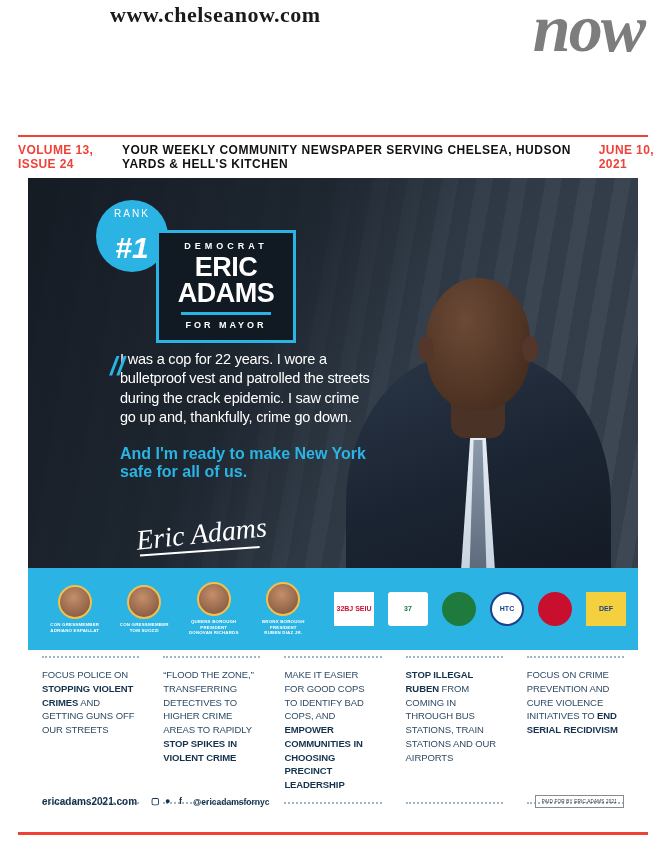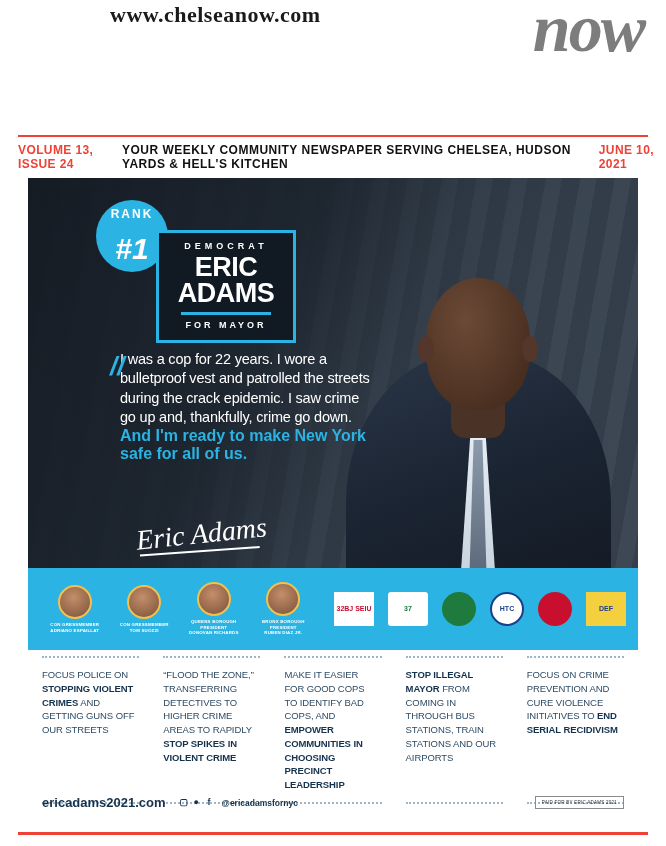--- a/index.html
+++ b/index.html
@@ -164,22 +164,22 @@
     border-radius: 50%;
     background: #2bb3e3;
     color: #fff;
     display: flex;
     flex-direction: column;
     align-items: center;
     justify-content: center;
     line-height: 1;
   }
   .rank-label {
-    font-size: 12px;
-    font-weight: bold;
+    font-size: 10px;
+    font-weight: normal;
     letter-spacing: 2px;
     margin-bottom: 14px;
   }
   .rank-num {
     font-size: 30px;
     font-weight: bold;
     font-style: italic;
   }
 
   .logo-box {
@@ -237,21 +237,21 @@
   }
   .quote-text {
     font-size: 14.5px;
     line-height: 1.33;
     letter-spacing: -0.2px;
   }
   .quote-highlight {
     color: #2bb3e3;
     font-weight: bold;
     display: block;
-    margin-top: 0;
+    margin-top: 18px;
   }
   .signature {
     position: absolute;
     top: 340px;
     left: 108px;
     font-family: "Liberation Serif", serif;
     font-style: italic;
     font-size: 28px;
     color: #ffffff;
     transform: rotate(-6deg);
@@ -372,21 +372,21 @@
     display: flex;
     align-items: center;
     justify-content: space-between;
   }
   .footer-left {
     display: flex;
     align-items: center;
     gap: 14px;
   }
   .footer-site {
-    font-size: 13px;
+    font-size: 10px;
     font-weight: bold;
     color: #15324d;
   }
   .footer-social {
     display: flex;
     align-items: center;
     gap: 5px;
     font-size: 8.5px;
     color: #15324d;
     font-weight: bold;
@@ -503,21 +503,21 @@
   <div class="point">
     <span>FOCUS POLICE ON </span><b>STOPPING VIOLENT CRIMES</b><span> AND GETTING GUNS OFF OUR STREETS</span>
   </div>
   <div class="point">
     <span>“FLOOD THE ZONE,” TRANSFERRING DETECTIVES TO HIGHER CRIME AREAS TO RAPIDLY </span><b>STOP SPIKES IN VIOLENT CRIME</b><span></span>
   </div>
   <div class="point">
     <span>MAKE IT EASIER FOR GOOD COPS TO IDENTIFY BAD COPS, AND </span><b>EMPOWER COMMUNITIES IN CHOOSING PRECINCT LEADERSHIP</b><span></span>
   </div>
   <div class="point">
-    <span></span><b>STOP ILLEGAL MAYOR</b><span> FROM COMING IN THROUGH BUS STATIONS, TRAIN STATIONS AND OUR AIRPORTS</span>
+    <span></span><b>STOP ILLEGAL RUBEN</b><span> FROM COMING IN THROUGH BUS STATIONS, TRAIN STATIONS AND OUR AIRPORTS</span>
   </div>
   <div class="point">
     <span>FOCUS ON CRIME PREVENTION AND CURE VIOLENCE INITIATIVES TO </span><b>END SERIAL RECIDIVISM</b><span></span>
   </div>
 </div>
 
 <div class="footer">
   <div class="footer-left">
     <span class="footer-site">ericadams2021.com</span>
     <span class="footer-social">

